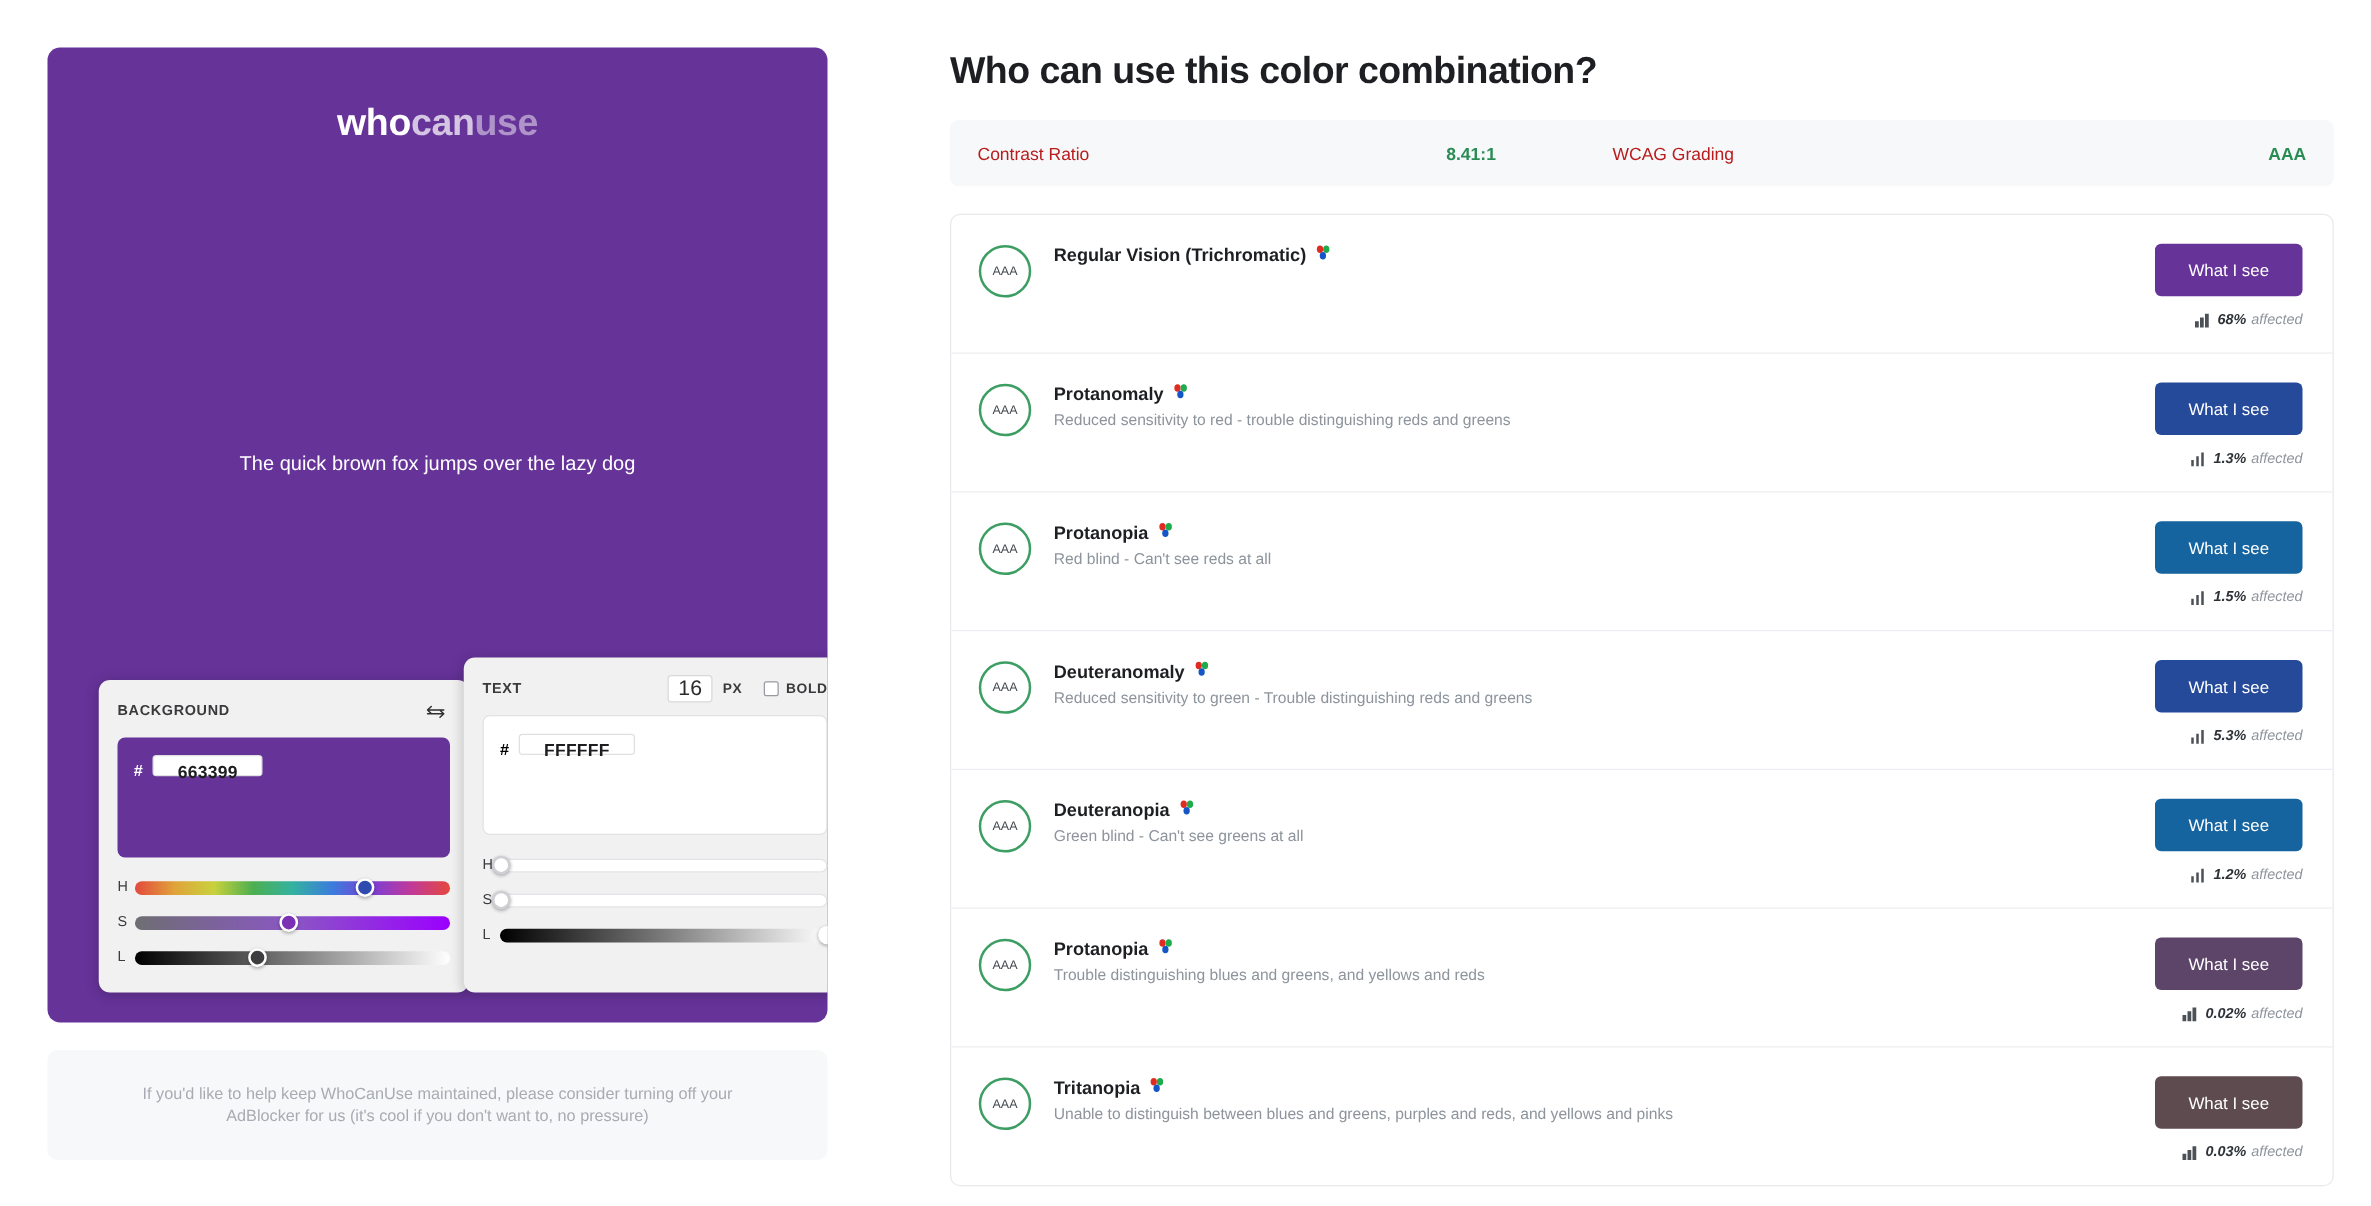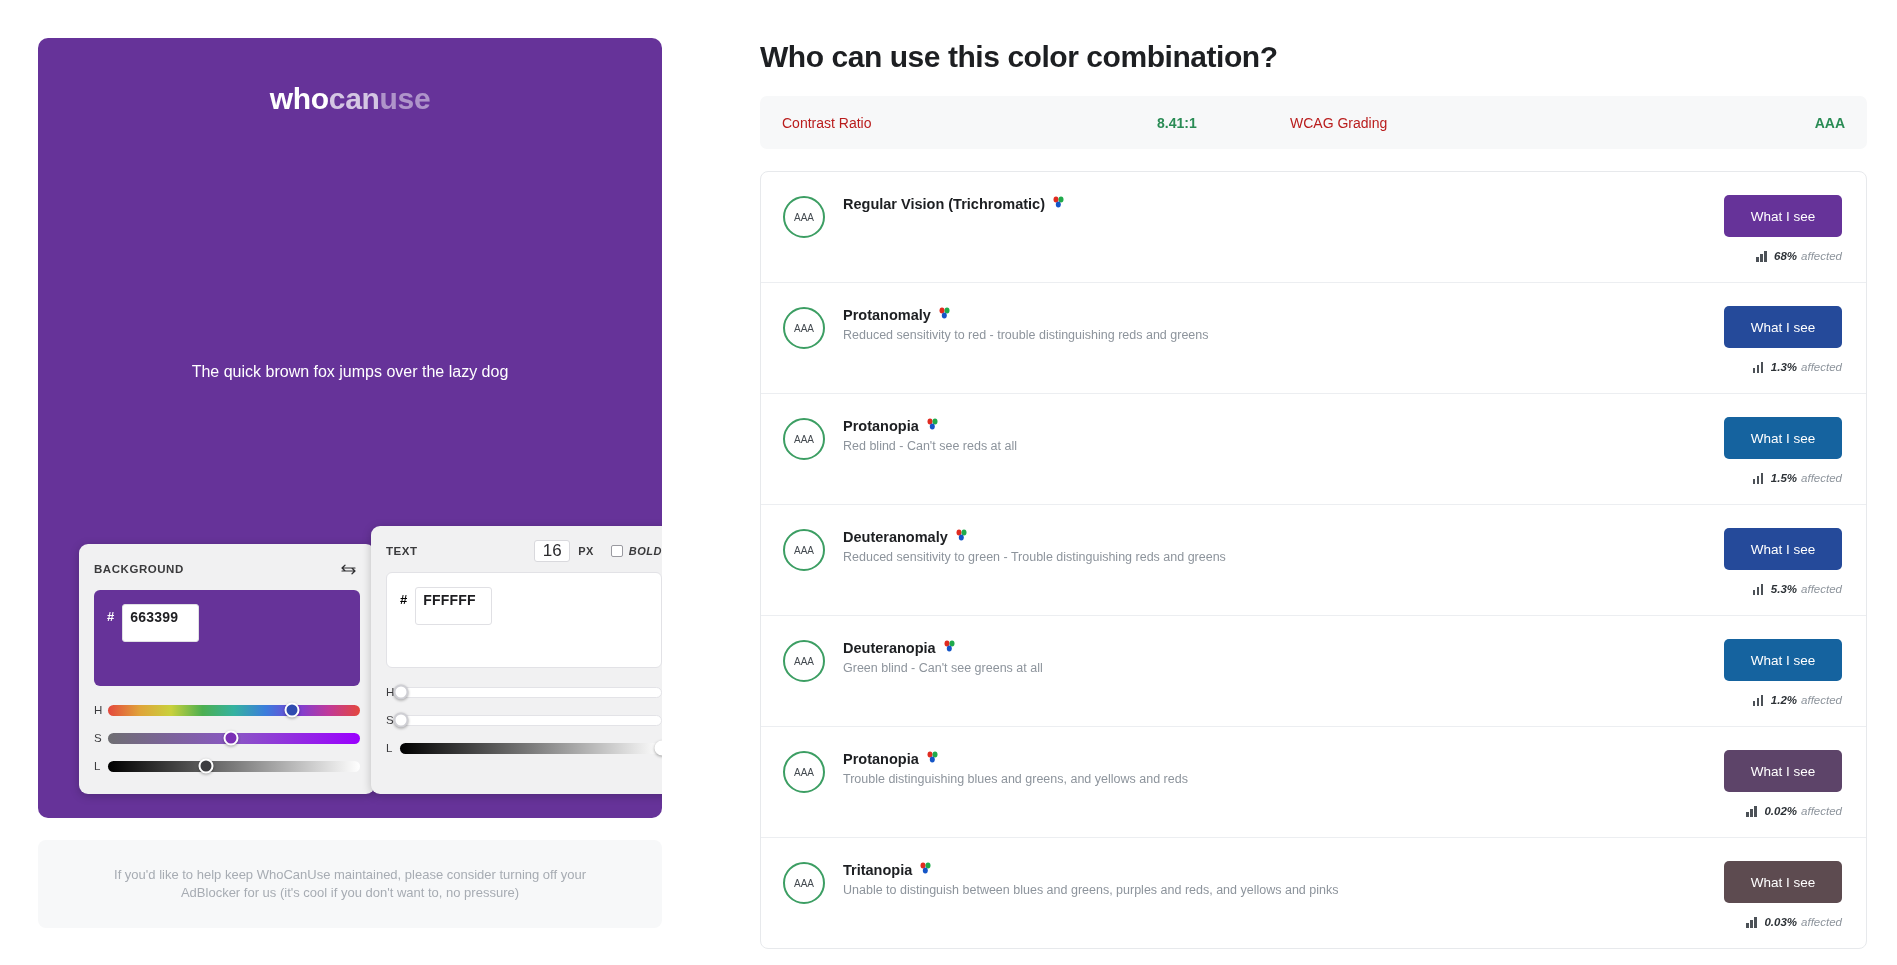--- a/index.html
+++ b/index.html
@@ -67,37 +67,37 @@
     display: flex; align-items: center; justify-content: center;
     border-radius: 4px; cursor: pointer;
   }
   .px-box {
     width: 36px; height: 22px; background: #ffffff;
     border: 1px solid #d9d9dd; border-radius: 3px;
     font-size: 17px; color: #2b2b2e; text-align: center;
     line-height: 20px;
   }
   .px-label { font-size: 11px; font-weight: 600; color: #3a3a3c; margin-left: 8px; letter-spacing: 0.5px; }
-  .bold-wrap { display: flex; align-items: center; margin-left: 17px; cursor: pointer; font-style: italic; }
+  .bold-wrap { display: flex; align-items: center; margin-left: 17px; cursor: pointer; }
   .cbox {
     width: 12px; height: 12px; border: 1px solid #9a9aa0;
     background: #fff; border-radius: 2px; display: inline-block;
   }
   .bold-label { font-size: 11px; font-weight: 600; color: #3a3a3c; margin-left: 6px; letter-spacing: 0.5px; }
 
   .swatch {
     height: 96px; border-radius: 6px;
     display: flex; align-items: flex-start;
     padding: 14px 0 0 13px;
   }
   .swatch.bordered { border: 1px solid #e2e2e6; background: #fff; }
   .hash { font-size: 13px; font-weight: 600; margin-right: 8px; line-height: 26px; }
   .hex-input {
     background: #ffffff; border: 1px solid #e0e0e4; border-radius: 3px;
-    height: 38px; min-width: 77px; padding: 0 7px;
+    height: 17px; min-width: 77px; padding: 0 19px;
     font-size: 14px; font-weight: 600; color: #1d1d20;
     line-height: 25px; letter-spacing: 0.2px;
   }
 
   .sliders { margin-top: 14px; }
   .srow { display: flex; align-items: center; height: 20px; margin-bottom: 8px; }
   .srow .sl { font-size: 11.5px; color: #3c3c3f; width: 14px; }
   .track {
     position: relative; flex: 1; height: 11px; border-radius: 6px;
   }

